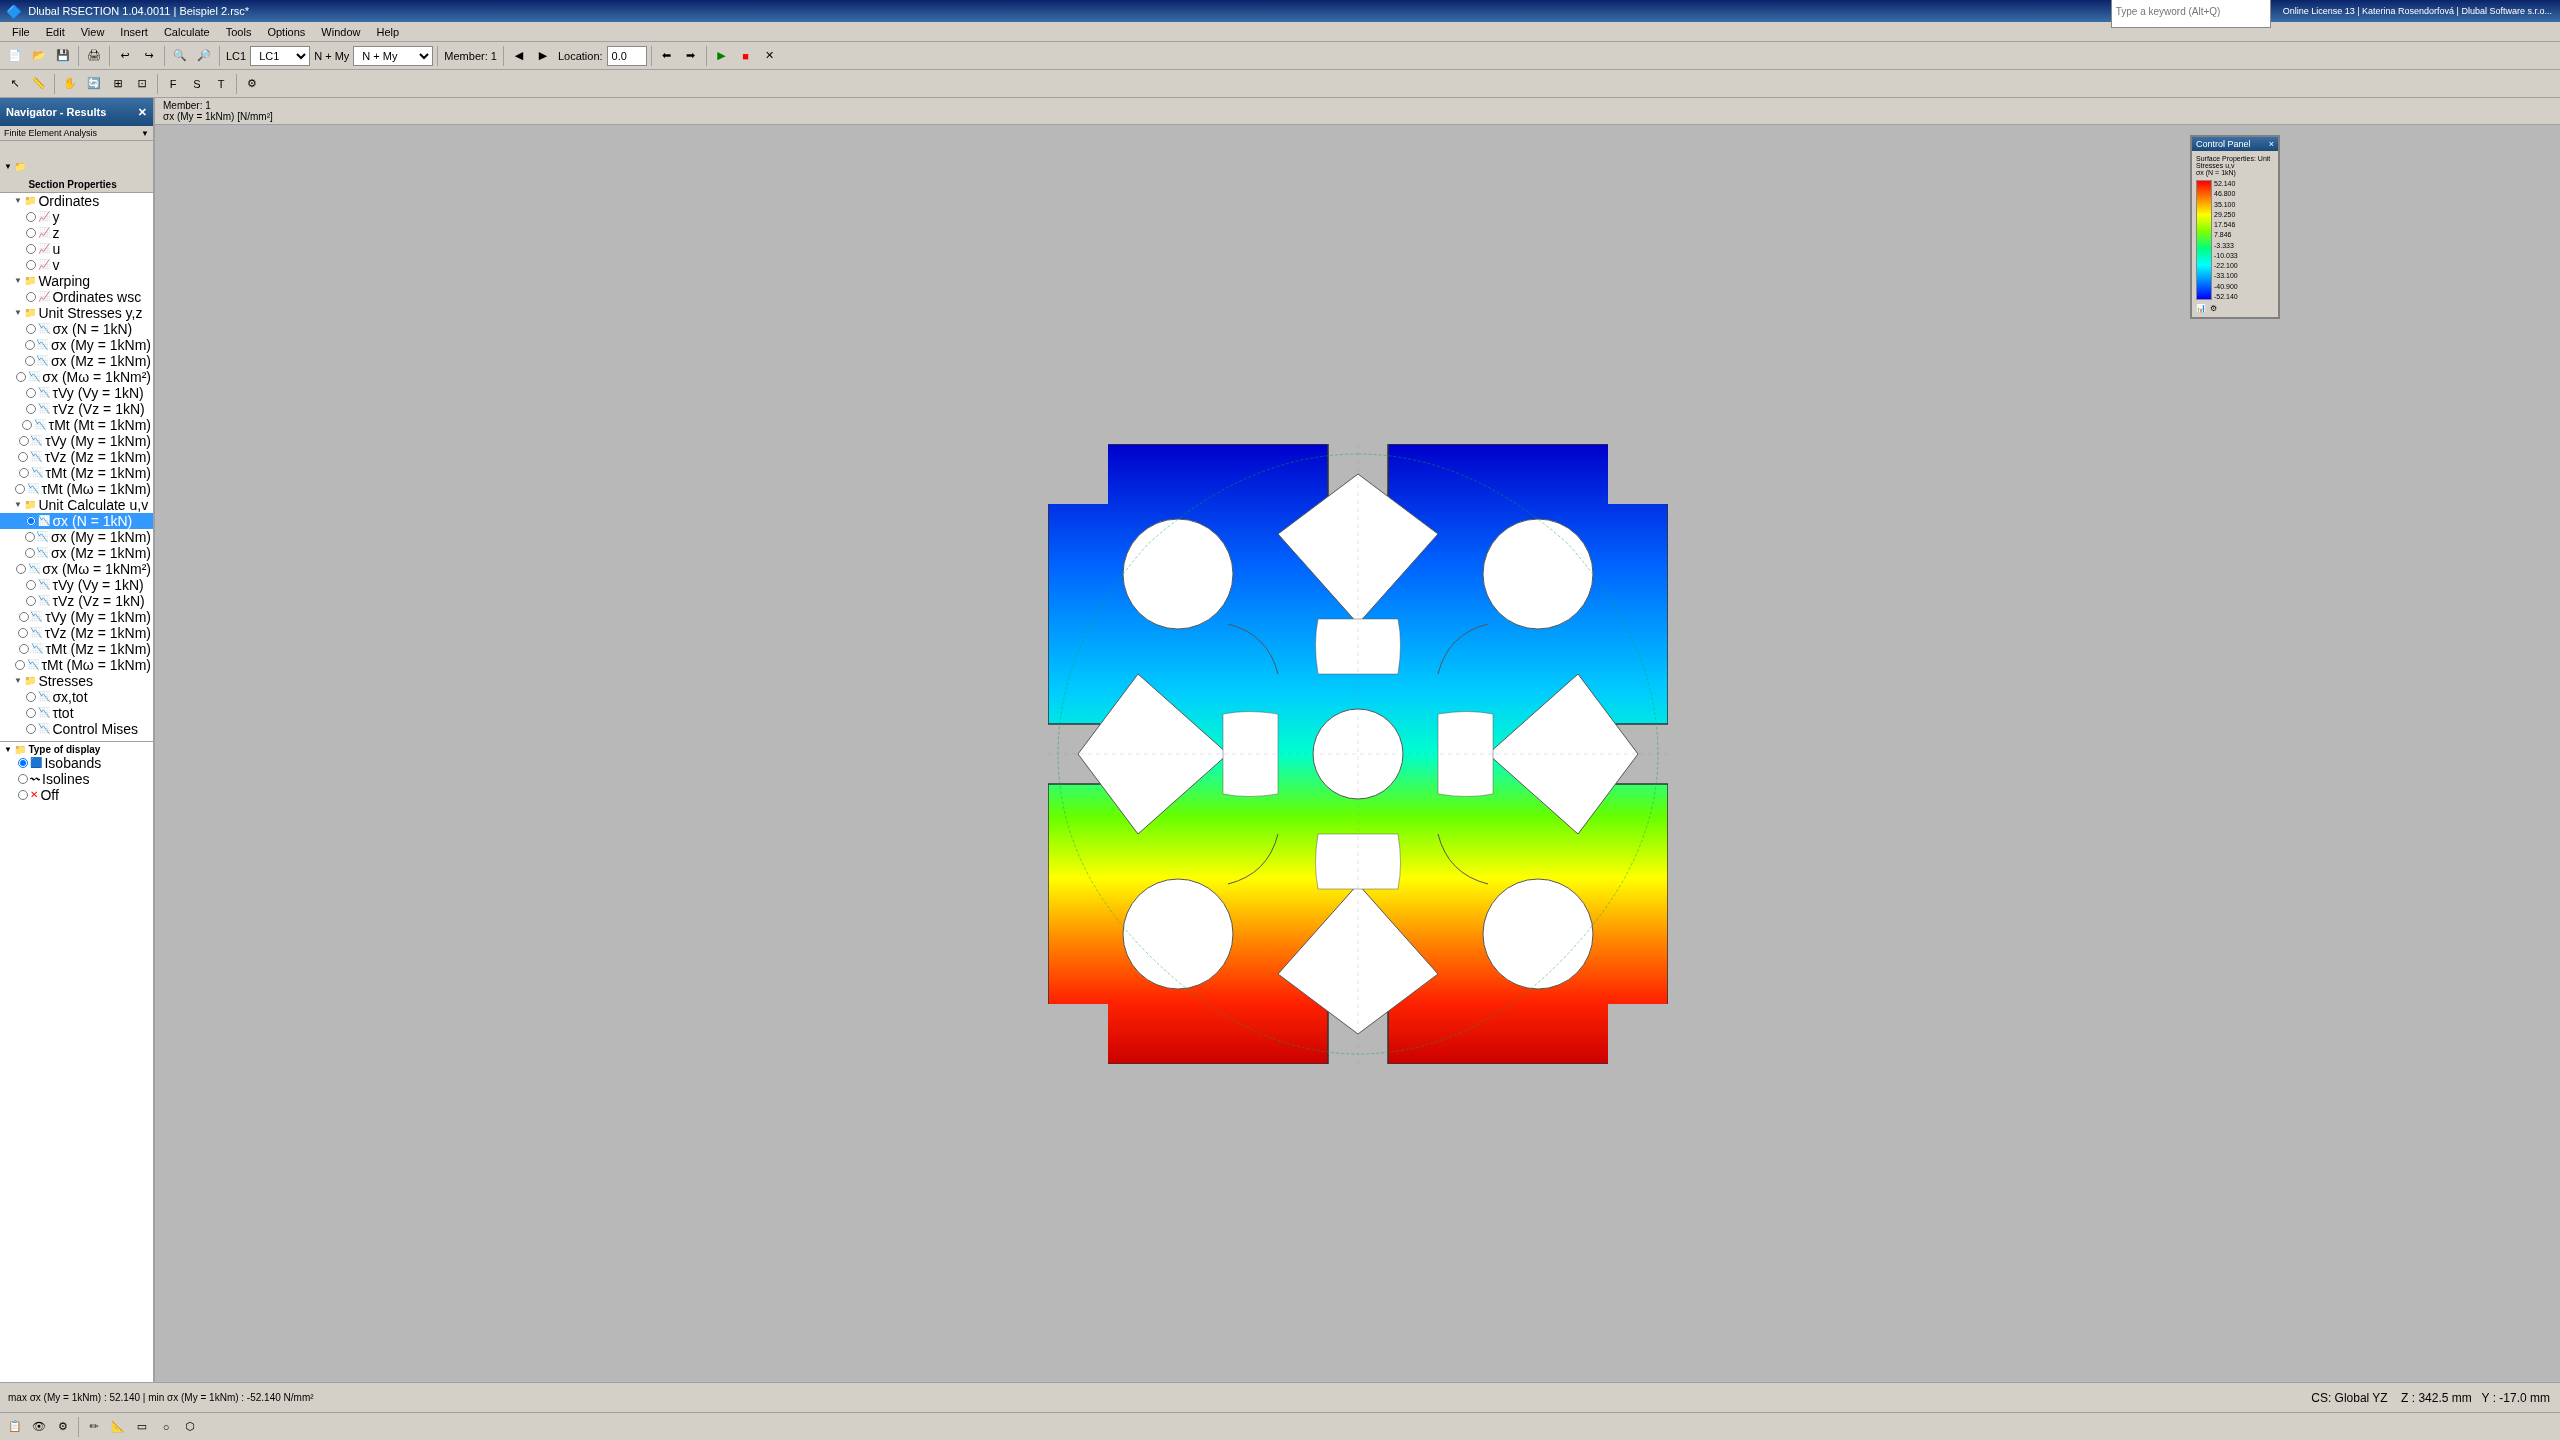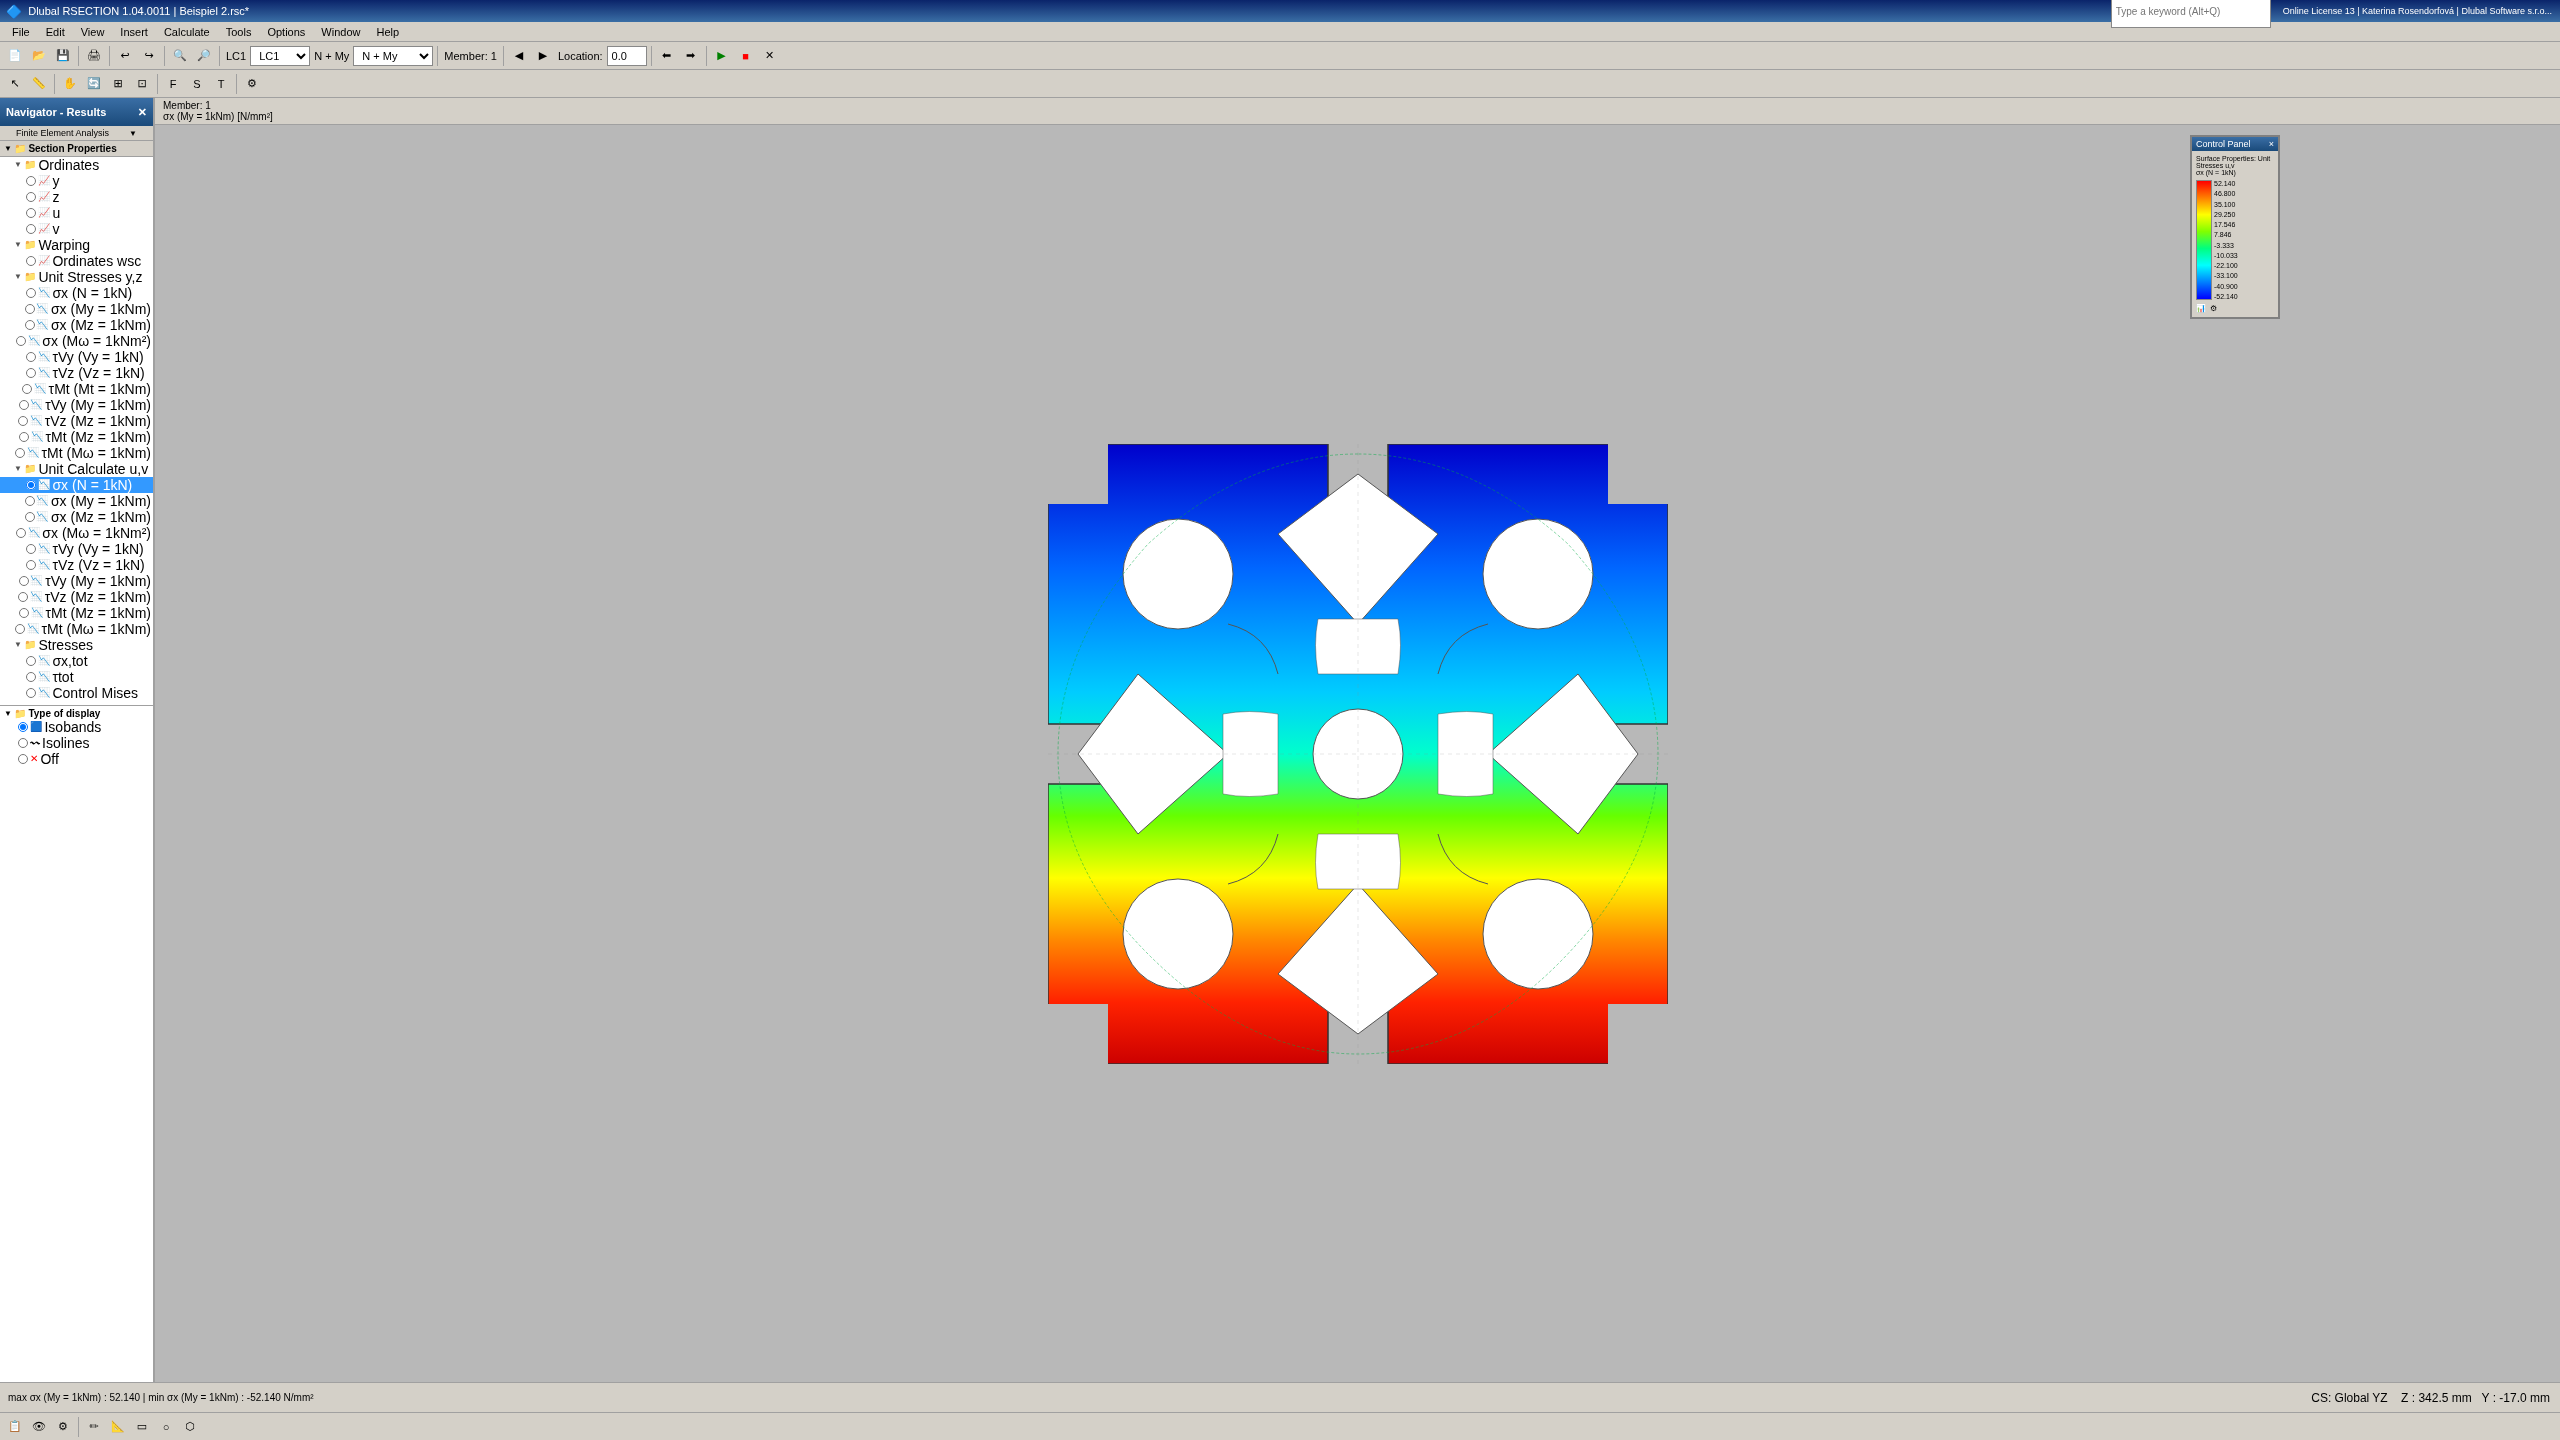--- a/index.html
+++ b/index.html
@@ -116,21 +116,21 @@
       padding: 3px 6px;
       font-size: 11px;
       font-weight: bold;
       display: flex;
       align-items: center;
       justify-content: space-between;
       height: 28px;
     }
     #navigator-tab {
       background: #d4d0c8;
-      padding: 2px 16px;
+      padding: 2px 4px;
       font-size: 10px;
       border-bottom: 1px solid #a0a0a0;
       display: flex; align-items: center; justify-content: space-between;
     }
     #tree-area {
       flex: 1;
       overflow-y: auto;
       overflow-x: hidden;
       background: white;
     }
@@ -351,21 +351,21 @@
       <span style="cursor:pointer;">✕</span>
     </div>
     <div id="navigator-tab">
       <span style="font-size:9px;">Finite Element Analysis</span>
       <span style="font-size:8px;">▼</span>
     </div>
 
     <div style="background:#d4d0c8; padding:2px 4px; border-bottom:1px solid #a0a0a0; display:flex; align-items:center; gap:2px;">
       <span style="font-size:8px; cursor:pointer;">▼</span>
       <span style="font-size:10px;">📁</span>
-      <span style="font-size:10px; font-weight:bold;">Section Properties</span>
+      <span style="font-size:10px; font-weight:bold;margin-top:36px;">Section Properties</span>
     </div>
 
     <div id="tree-area">
 
       <div class="tree-item">
         <span class="indent"></span>
         <span class="tree-toggle">▼</span>
         <span class="tree-icon">📁</span>
         <span class="tree-label">Ordinates</span>
       </div>

